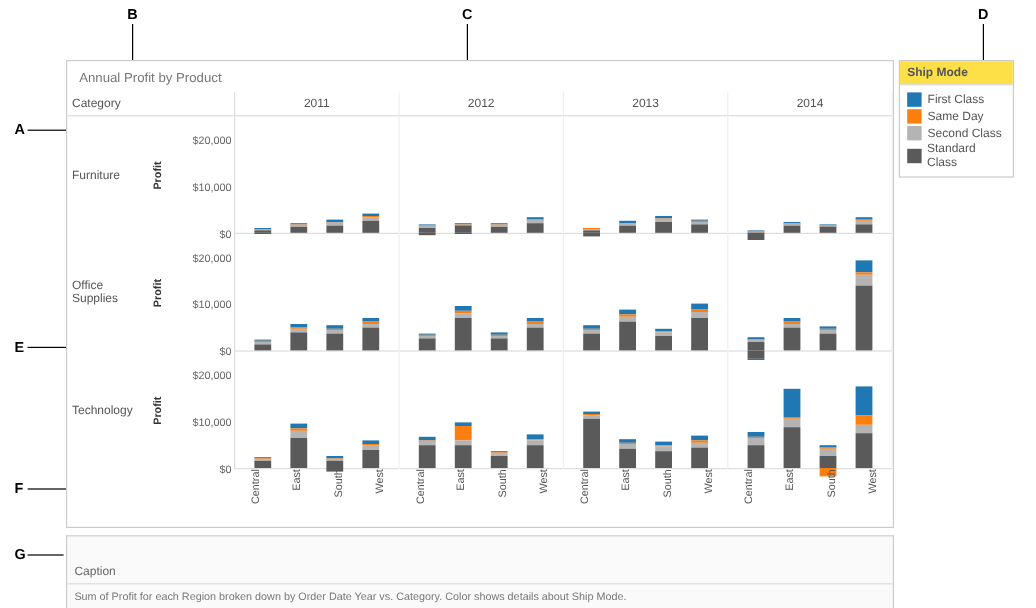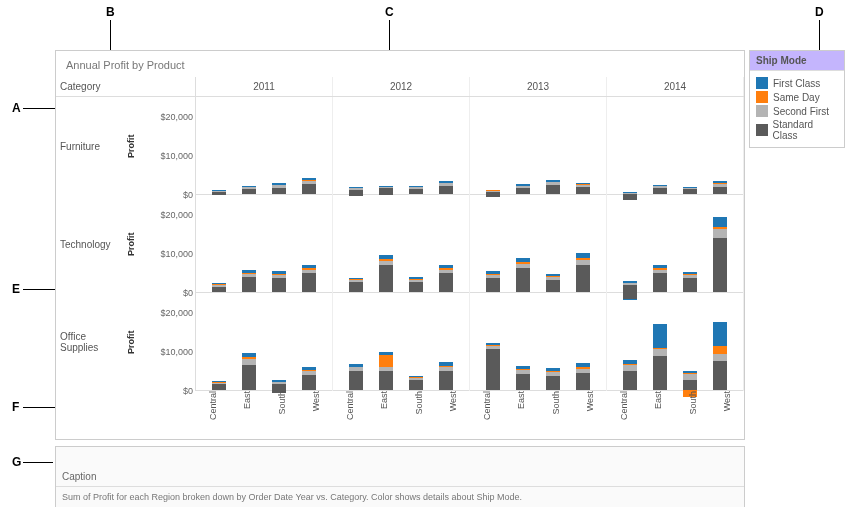--- a/index.html
+++ b/index.html
@@ -73,21 +73,21 @@
   .xaxis-group { flex:1; display:flex; }
   .xtick { flex:1; display:flex; align-items:flex-start; justify-content:center; }
   .xtick span { font-size:9px; color:#555; writing-mode: vertical-rl; transform: rotate(180deg); padding-top:3px;}
   .legend {
     margin-left: 4px;
     width: 96px;
     border: 1px solid #ccc;
     align-self: flex-start;
     background:#fff;
   }
-  .legend-title { font-size:10px; font-weight:bold; padding:4px 6px; border-bottom:1px solid #ddd; background:#c4b5fd; color:#555;}
+  .legend-title { font-size:10px; font-weight:bold; padding:4px 6px; border-bottom:1px solid #ddd; background:#fde047; color:#555;}
   .legend-items { padding:4px 6px; }
   .legend-item { display:flex; align-items:center; gap:5px; font-size:10px; color:#555; margin:2px 0;}
   .swatch { width:12px; height:12px; }
   .caption-box {
     position:absolute;
     left:55px;
     top:446px;
     width:690px;
     border:1px solid #ccc;
     background:#fafafa;
@@ -137,22 +137,22 @@
       <div class="corner">Category</div>
       <div class="year">2011</div>
       <div class="year">2012</div>
       <div class="year">2013</div>
       <div class="year">2014</div>
     </div>
 
     <div class="body">
       <div class="rowlabels">
         <div class="rowlabel">Furniture</div>
+        <div class="rowlabel">Office Supplies</div>
         <div class="rowlabel">Technology</div>
-        <div class="rowlabel">Office Supplies</div>
       </div>
       <div class="axislabels-col">
         <div class="axislabel">Profit</div>
         <div class="axislabel">Profit</div>
         <div class="axislabel">Profit</div>
       </div>
       <div class="ticks-col" id="ticks-col">
           <div class="tick-set">
             <div class="tick" style="bottom: 0%; transform: translateY(50%);">$0</div>
             <div class="tick" style="bottom: 40%; transform: translateY(50%);">$10,000</div>
@@ -578,21 +578,21 @@
         <div class="legend-item">
           <span class="swatch" style="background:#1f77b4"></span>
           <span>First Class</span>
         </div>
         <div class="legend-item">
           <span class="swatch" style="background:#ff7f0e"></span>
           <span>Same Day</span>
         </div>
         <div class="legend-item">
           <span class="swatch" style="background:#b4b4b4"></span>
-          <span>Second First</span>
+          <span>Second Class</span>
         </div>
         <div class="legend-item">
           <span class="swatch" style="background:#5a5a5a"></span>
           <span>Standard Class</span>
         </div>
       </div>
   </div>
 </div>
 
 <div class="caption-box">

